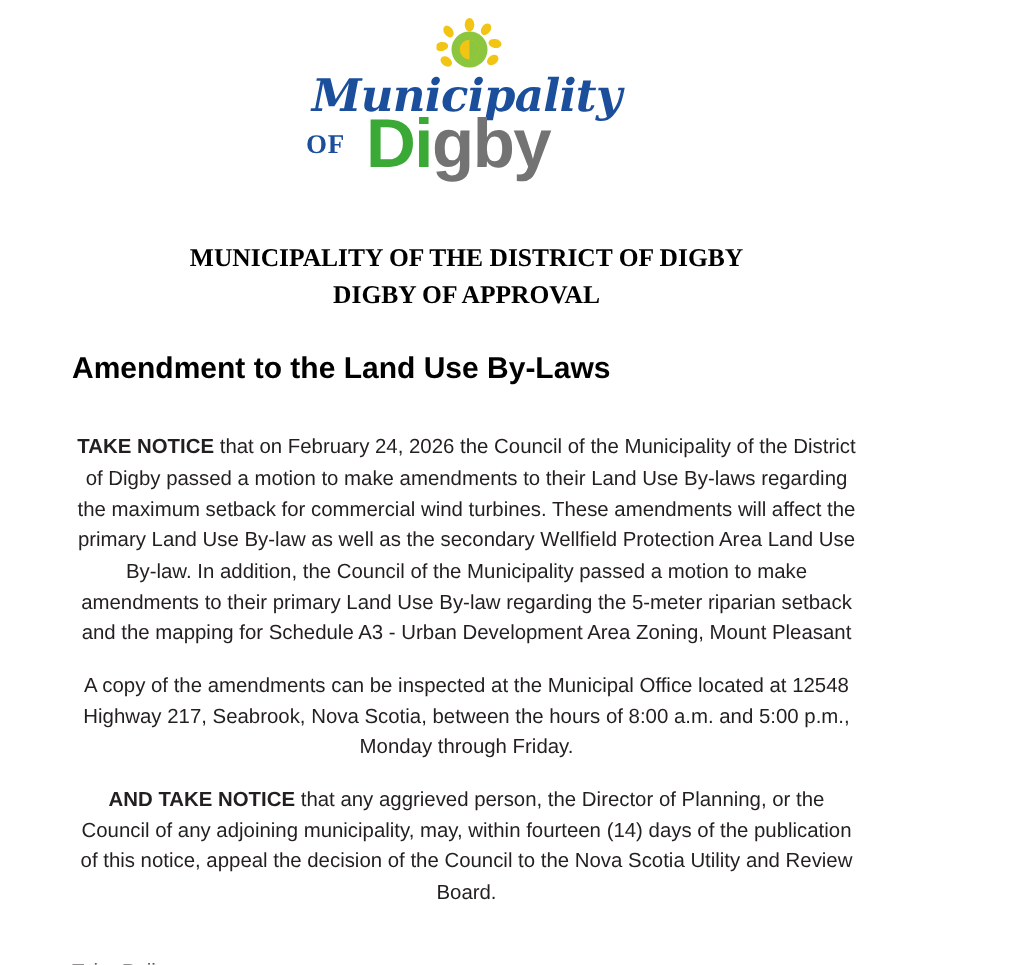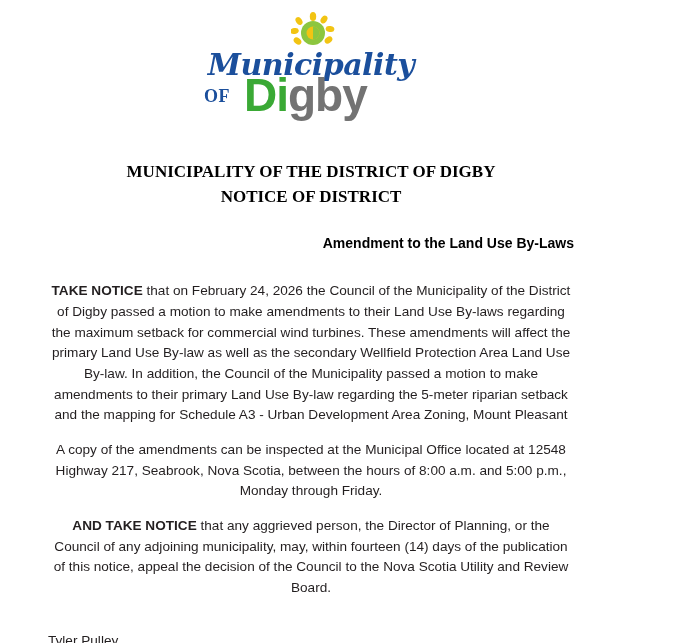--- a/index.html
+++ b/index.html
@@ -87,23 +87,23 @@
     font-family: Liberation Serif, serif;
     font-weight: bold;
     font-size: 17px;
     line-height: 1.45;
     color: #000000;
   }
   .subtitle {
     margin-top: 26px;
     font-family: "Liberation Sans", sans-serif;
     font-weight: bold;
-    font-size: 14px;
+    font-size: 20px;
     color: #000000;
-    text-align: right;
+    text-align: left;
   }
 
   
   .body-block {
     margin-top: 30px;
     font-size: 13.6px;
     line-height: 1.52;
     color: #231f20;
   }
   .para {
@@ -145,21 +145,21 @@
       </svg>
 
       <div class="logo-text-municipality">Municipality</div>
       <div class="logo-text-of">OF</div>
       <div class="logo-text-digby"><span class="d-green">Di</span><span class="d-blue">gby</span></div>
     </div>
   </div>
 
   <div class="heading-block">
     <div class="title-line">MUNICIPALITY OF THE DISTRICT OF DIGBY</div>
-    <div class="title-line">NOTICE OF DISTRICT</div>
+    <div class="title-line">DIGBY OF APPROVAL</div>
     <div class="subtitle">Amendment to the Land Use By-Laws</div>
   </div>
 
   <div class="body-block">
     <p class="para"><span class="lead">TAKE NOTICE</span><span> that on February 24, 2026 the Council of the Municipality of the District of Digby passed a motion to make amendments to their Land Use By-laws regarding the maximum setback for commercial wind turbines. These amendments will affect the primary Land Use By-law as well as the secondary Wellfield Protection Area Land Use By-law. In addition, the Council of the Municipality passed a motion to make amendments to their primary Land Use By-law regarding the 5-meter riparian setback and the mapping for Schedule A3 - Urban Development Area Zoning, Mount Pleasant</span></p>
 
     <p class="para">A copy of the amendments can be inspected at the Municipal Office located at 12548 Highway 217, Seabrook, Nova Scotia, between the hours of 8:00 a.m. and 5:00 p.m., Monday through Friday.</p>
 
     <p class="para"><span class="lead">AND TAKE NOTICE</span><span> that any aggrieved person, the Director of Planning, or the Council of any adjoining municipality, may, within fourteen (14) days of the publication of this notice, appeal the decision of the Council to the Nova Scotia Utility and Review Board.</span></p>
   </div>

